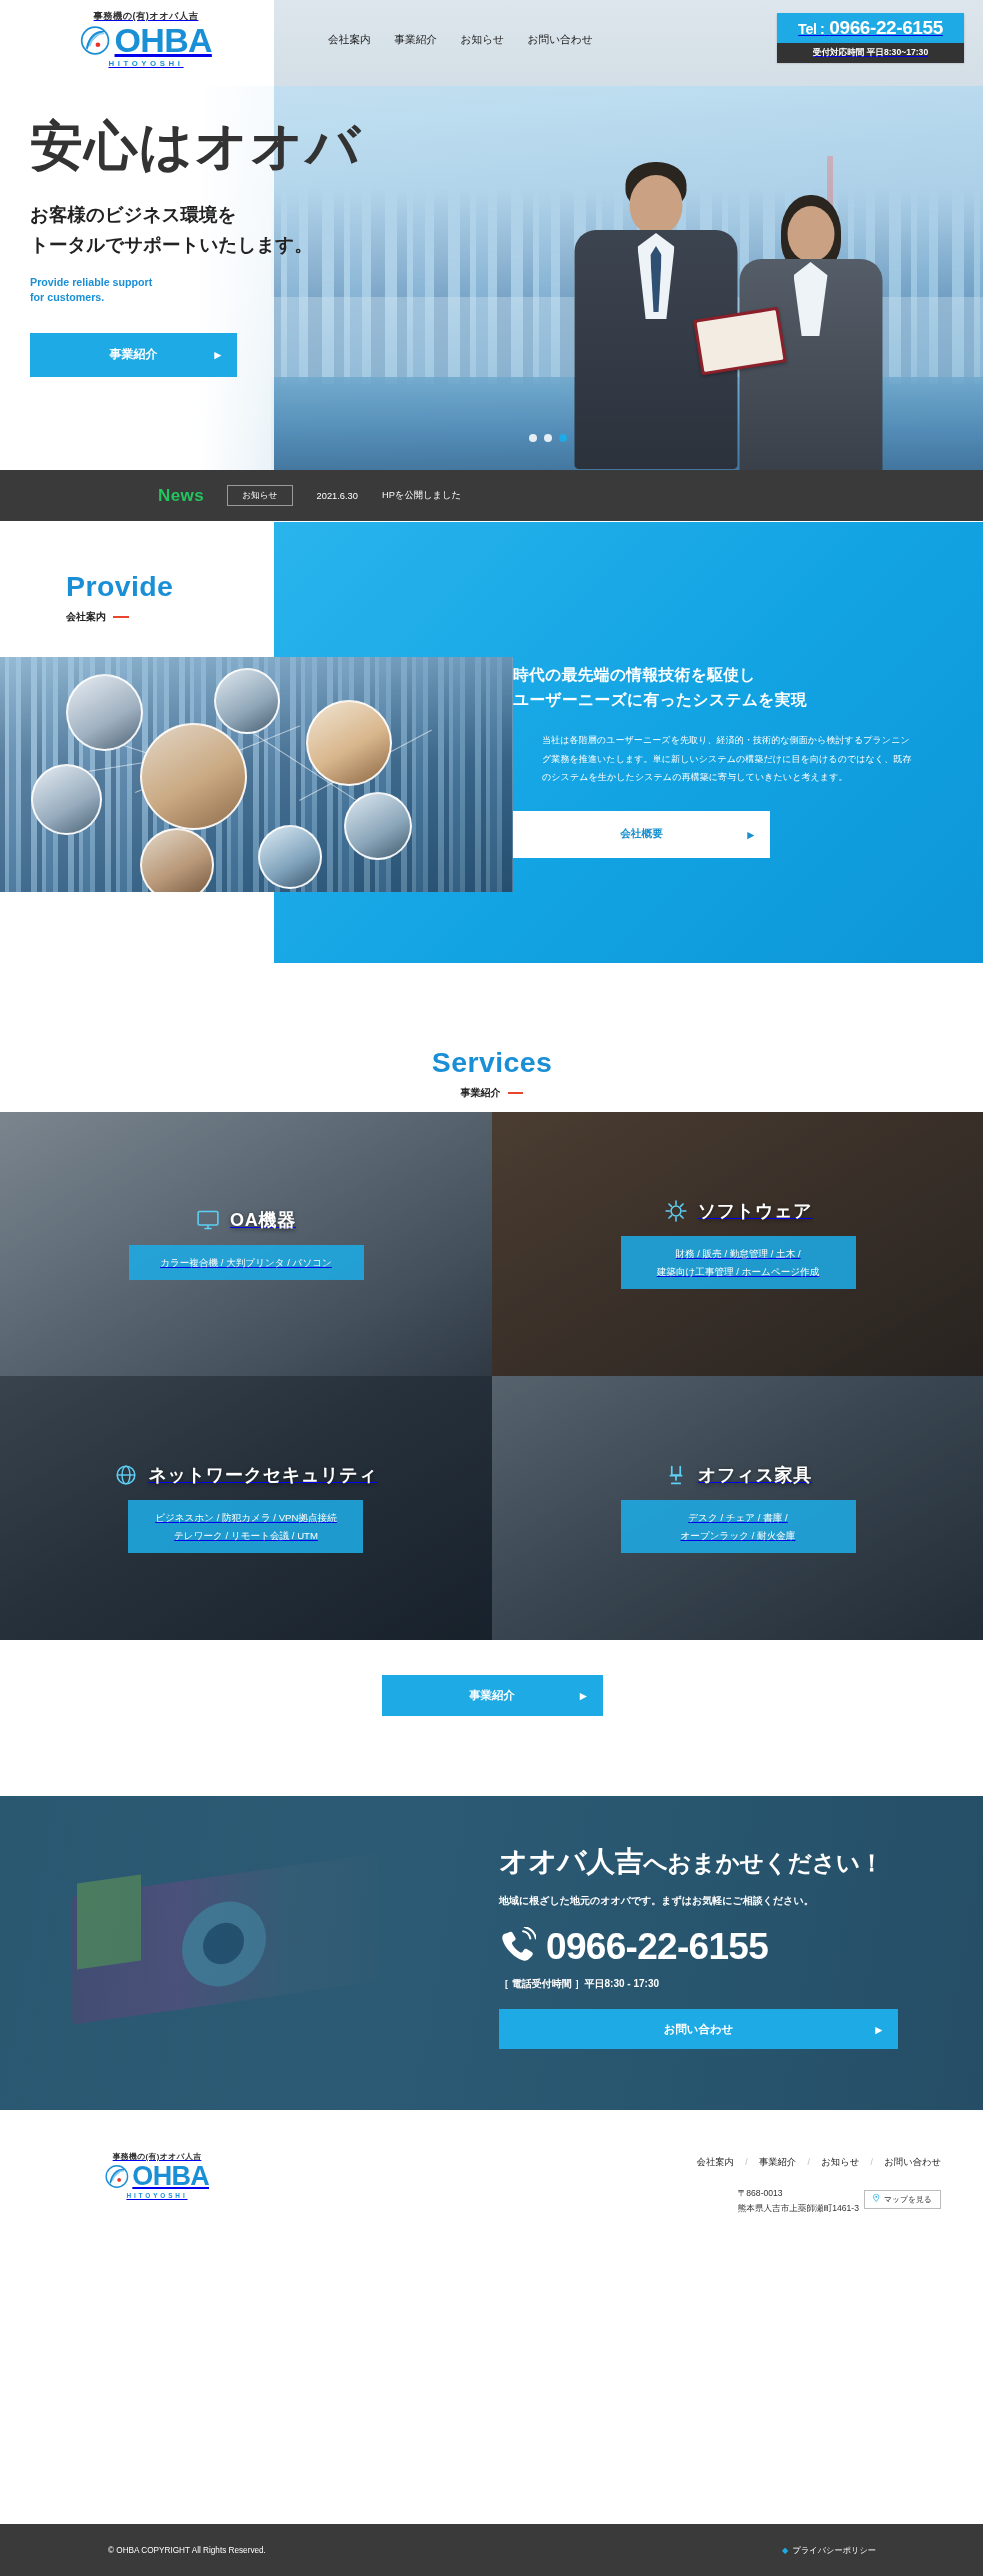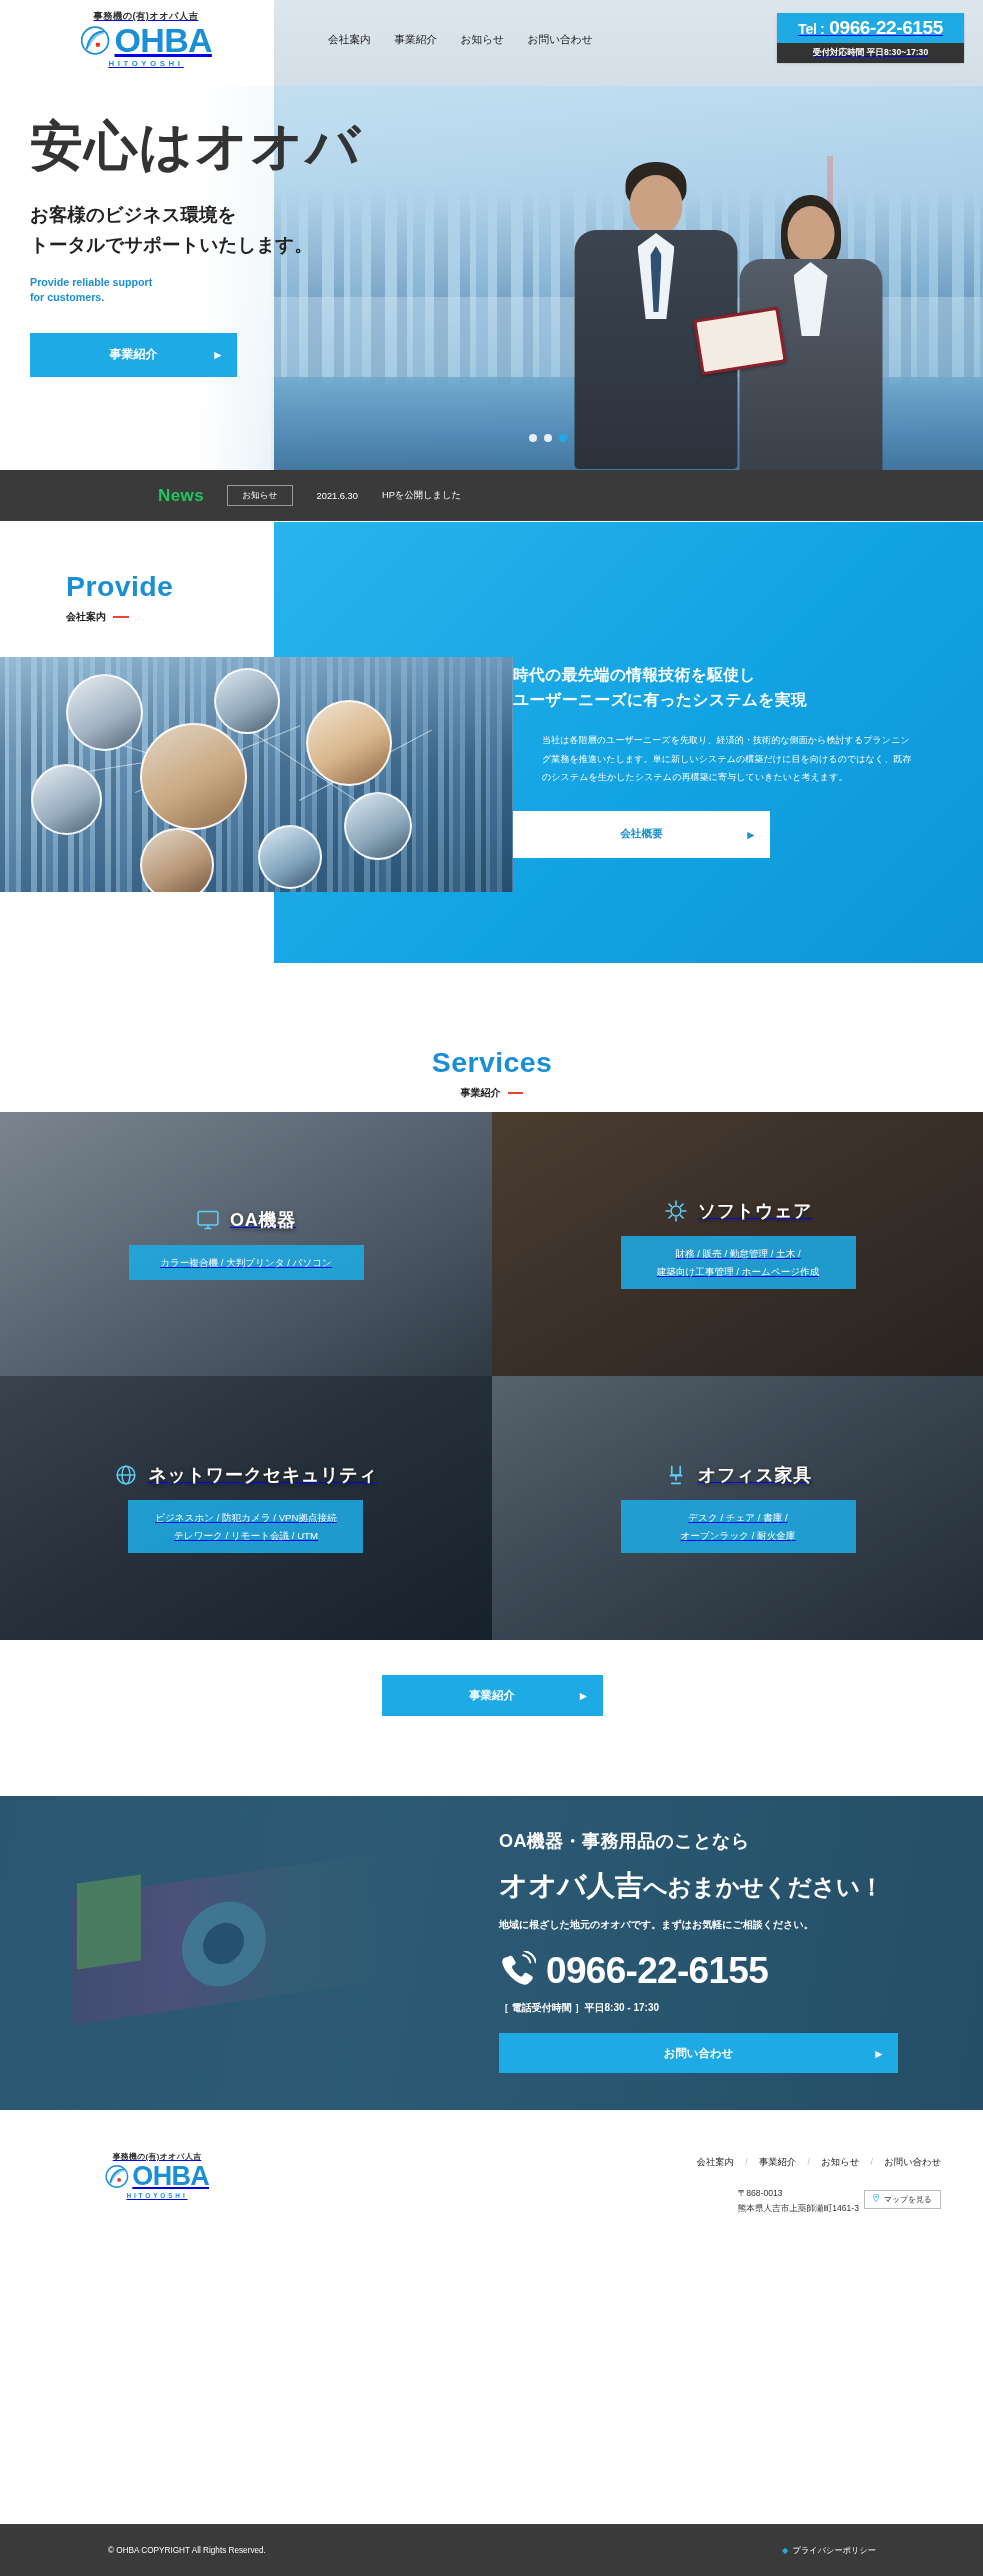--- a/index.html
+++ b/index.html
@@ -415,21 +415,20 @@
     <div class="cta-toy">
       <div class="toy-body"></div>
       <div class="toy-green"></div>
       <div class="toy-eye">
           <i></i>
         </div>
     </div>
     <div class="cta-tint"></div>
 
     <div class="cta-txt">
-      <div class="cta-h4">OA機器・事務用品のことなら</div>
       <div class="cta-h3">
         <span class="big">オオバ人吉</span><span>へおまかせください！</span>
       </div>
       <div class="cta-p">地域に根ざした地元のオオバです。まずはお気軽にご相談ください。</div>
       <div class="cta-tel">
         <span>
           <svg viewBox="0 0 52 52" width="37" height="37" aria-hidden="true">
             <path d="M13 8c2-2 5-2 6 0l4 7c1 2 0 3-1 4l-3 2c-1 1-1 2 0 4 2 4 6 8 10 10 2 1 3 1 4 0l2-3c1-1 2-2 4-1l7 4c2 1 2 4 0 6l-4 4c-2 2-5 3-8 2C22 44 8 30 5 18c-1-3 0-6 2-8z" fill="#fff"></path>
             <path d="M34 6c5 1 9 5 10 10M36 0c8 2 14 8 16 16" fill="none" stroke="#fff" stroke-width="3" stroke-linecap="round"></path>
           </svg>

